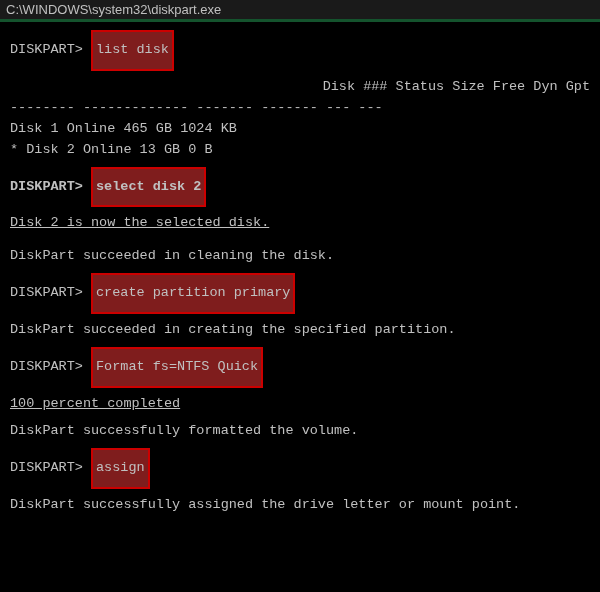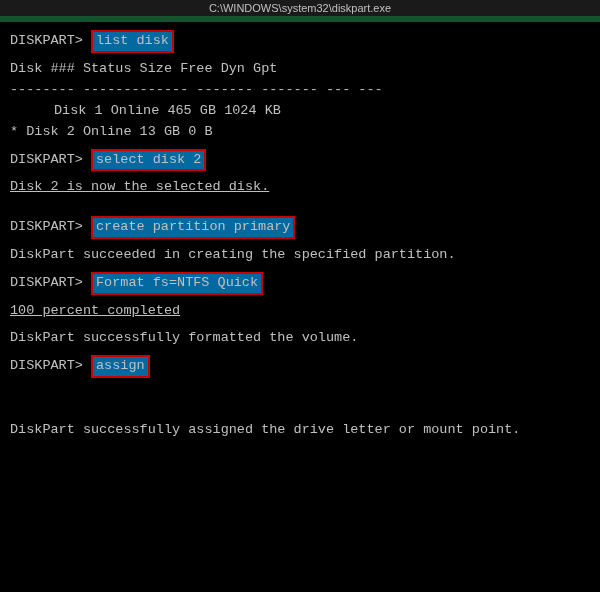--- a/index.html
+++ b/index.html
@@ -10,43 +10,42 @@
       background: #000;
       font-family: 'Courier New', Courier, monospace;
       font-size: 13.5px;
       color: #c0c0c0;
       overflow: hidden;
     }
 
     .title-bar {
       background: #1a1a1a;
       color: #c0c0c0;
-      font-size: 11px;
+      font-size: 13px;
       padding: 2px 6px;
-      border-bottom: 6px solid #14532d;
+      border-bottom: 3px solid #14532d;
       font-family: 'Segoe UI', Tahoma, sans-serif;
-      text-align: center;
     }
 
     .terminal {
       background: #000;
       padding: 8px 10px;
       line-height: 1.55;
     }
 
     .prompt {
       color: #c0c0c0;
     }
 
     .command-box {
       display: inline-block;
       border: 2px solid #cc0000;
-      padding: 0px 3px;
+      padding: 9px 3px;
       color: #c0c0c0;
-      background: #0369a1;
+      background: #7f1d1d;
       font-family: 'Courier New', Courier, monospace;
       font-size: 13.5px;
       line-height: 1.4;
     }
 
     .output-line {
       color: #c0c0c0;
     }
   </style>
 </head>
@@ -54,38 +53,39 @@
 
 <div class="title-bar">
   <span>C:\WINDOWS\system32\diskpart.exe</span>
 </div>
 
 <div class="terminal" id="terminal-output">
 <div style="display: block; min-height: auto;"><span class="prompt">DISKPART&gt; </span><span class="command-box">list disk</span></div>
     <div style="display: block; min-height: 6px;">
       <span class="output-line" style="display: block; height: 4px; line-height: 4px;">&nbsp;</span>
     </div>
-    <div style="display: block; min-height: auto;"><span class="output-line">  Disk ###  Status         Size     Free     Dyn  Gpt</span></div>
+    <div style="display: block; min-height: auto; text-align: right;"><span class="output-line">  Disk ###  Status         Size     Free     Dyn  Gpt</span></div>
     <div style="display: block; min-height: auto;"><span class="output-line">  --------  -------------  -------  -------  ---  ---</span></div>
-    <div style="display: block; min-height: auto; margin-left: 44px;"><span class="output-line">  Disk 1    Online          465 GB  1024 KB</span></div>
+    <div style="display: block; min-height: auto;"><span class="output-line">  Disk 1    Online          465 GB  1024 KB</span></div>
     <div style="display: block; min-height: auto;"><span class="output-line">* Disk 2    Online           13 GB     0 B</span></div>
     <div style="display: block; min-height: 6px;">
       <span class="output-line" style="display: block; height: 4px; line-height: 4px;">&nbsp;</span>
     </div>
-    <div style="display: block; min-height: auto;"><span class="prompt">DISKPART&gt; </span><span class="command-box">select disk 2</span></div>
+    <div style="display: block; min-height: auto; font-weight: bold;"><span class="prompt">DISKPART&gt; </span><span class="command-box">select disk 2</span></div>
     <div style="display: block; min-height: 6px;">
       <span class="output-line" style="display: block; height: 4px; line-height: 4px;">&nbsp;</span>
     </div>
     <div style="display: block; min-height: auto; text-decoration: underline;"><span class="output-line">Disk 2 is now the selected disk.</span></div>
     <div style="display: block; min-height: 6px;">
       <span class="output-line" style="display: block; height: 4px; line-height: 4px;">&nbsp;</span>
     </div>
     <div style="display: block; min-height: 6px;">
       <span class="output-line" style="display: block; height: 4px; line-height: 4px;">&nbsp;</span>
     </div>
+    <div style="display: block; min-height: auto;"><span class="output-line">DiskPart succeeded in cleaning the disk.</span></div>
     <div style="display: block; min-height: 6px;">
       <span class="output-line" style="display: block; height: 4px; line-height: 4px;">&nbsp;</span>
     </div>
     <div style="display: block; min-height: auto;"><span class="prompt">DISKPART&gt; </span><span class="command-box">create partition primary</span></div>
     <div style="display: block; min-height: 6px;">
       <span class="output-line" style="display: block; height: 4px; line-height: 4px;">&nbsp;</span>
     </div>
     <div style="display: block; min-height: auto;"><span class="output-line">DiskPart succeeded in creating the specified partition.</span></div>
     <div style="display: block; min-height: 6px;">
       <span class="output-line" style="display: block; height: 4px; line-height: 4px;">&nbsp;</span>
@@ -99,14 +99,14 @@
       <span class="output-line" style="display: block; height: 4px; line-height: 4px;">&nbsp;</span>
     </div>
     <div style="display: block; min-height: auto;"><span class="output-line">DiskPart successfully formatted the volume.</span></div>
     <div style="display: block; min-height: 6px;">
       <span class="output-line" style="display: block; height: 4px; line-height: 4px;">&nbsp;</span>
     </div>
     <div style="display: block; min-height: auto;"><span class="prompt">DISKPART&gt; </span><span class="command-box">assign</span></div>
     <div style="display: block; min-height: 6px;">
       <span class="output-line" style="display: block; height: 4px; line-height: 4px;">&nbsp;</span>
     </div>
-    <div style="display: block; min-height: auto; margin-top: 36px;"><span class="output-line">DiskPart successfully assigned the drive letter or mount point.</span></div>
+    <div style="display: block; min-height: auto;"><span class="output-line">DiskPart successfully assigned the drive letter or mount point.</span></div>
   </div>
 
 </body></html>

